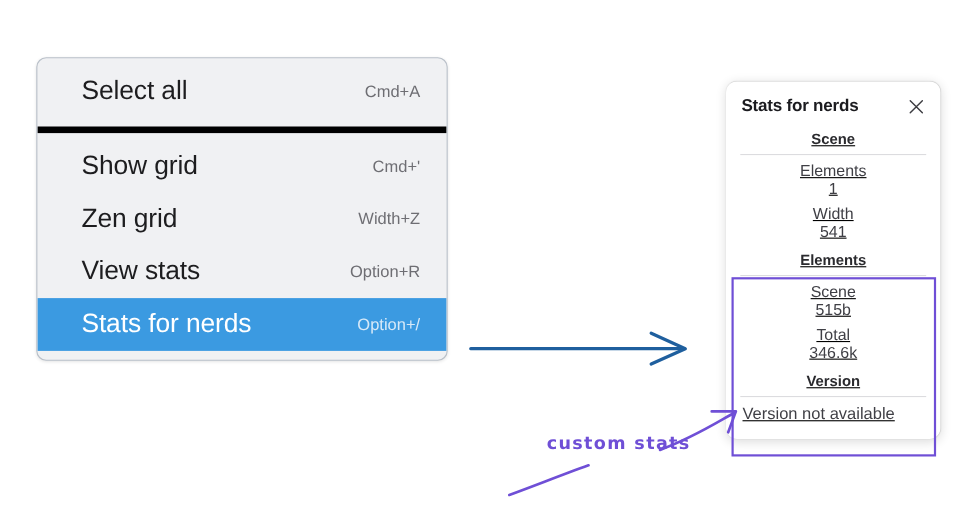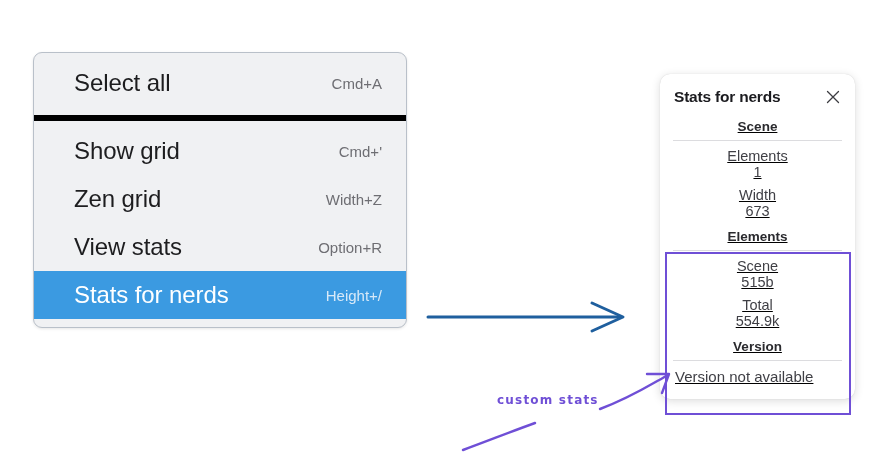--- a/index.html
+++ b/index.html
@@ -151,21 +151,21 @@
     top: 0;
     width: 873px;
     height: 461px;
     pointer-events: none;
   }
   #annotation-label {
     position: absolute;
     left: 497px;
     top: 393px;
     font-family: "DejaVu Sans", sans-serif;
-    font-size: 12px;
+    font-size: 16px;
     font-weight: bold;
     color: #6f4fd6;
     letter-spacing: 1.2px;
     white-space: nowrap;
   }
 </style>
 </head>
 <body>
 
 <div id="context-menu">
@@ -185,21 +185,21 @@
     <div class="menu-item">
       <span class="label">Zen grid</span>
       <span class="shortcut">Width+Z</span>
     </div>
     <div class="menu-item">
       <span class="label">View stats</span>
       <span class="shortcut">Option+R</span>
     </div>
     <div class="menu-item selected">
       <span class="label">Stats for nerds</span>
-      <span class="shortcut">Height+/</span>
+      <span class="shortcut">Option+/</span>
     </div>
   </div>
 
 </div>
 
 <div id="stats-panel">
 
   <div class="panel-header">
     <span class="panel-title">Stats for nerds</span>
     <span class="close-icon">
@@ -212,32 +212,32 @@
   <div class="panel-body">
 
     <div class="section-title">Scene</div>
     <div class="sep"></div>
     <div class="stat-row">
       <span class="k">Elements</span>
       <span class="v">1</span>
     </div>
     <div class="stat-row">
       <span class="k">Width</span>
-      <span class="v">673</span>
+      <span class="v">541</span>
     </div>
 
     <div class="section-title">Elements</div>
     <div class="sep"></div>
     <div class="stat-row">
       <span class="k">Scene</span>
       <span class="v">515b</span>
     </div>
     <div class="stat-row">
       <span class="k">Total</span>
-      <span class="v">554.9k</span>
+      <span class="v">346.6k</span>
     </div>
 
     <div class="section-title">Version</div>
     <div class="sep"></div>
     <div class="stat-note">Version not available</div>
 
   </div>
 </div>
 
 <div id="custom-stats-box"></div>

